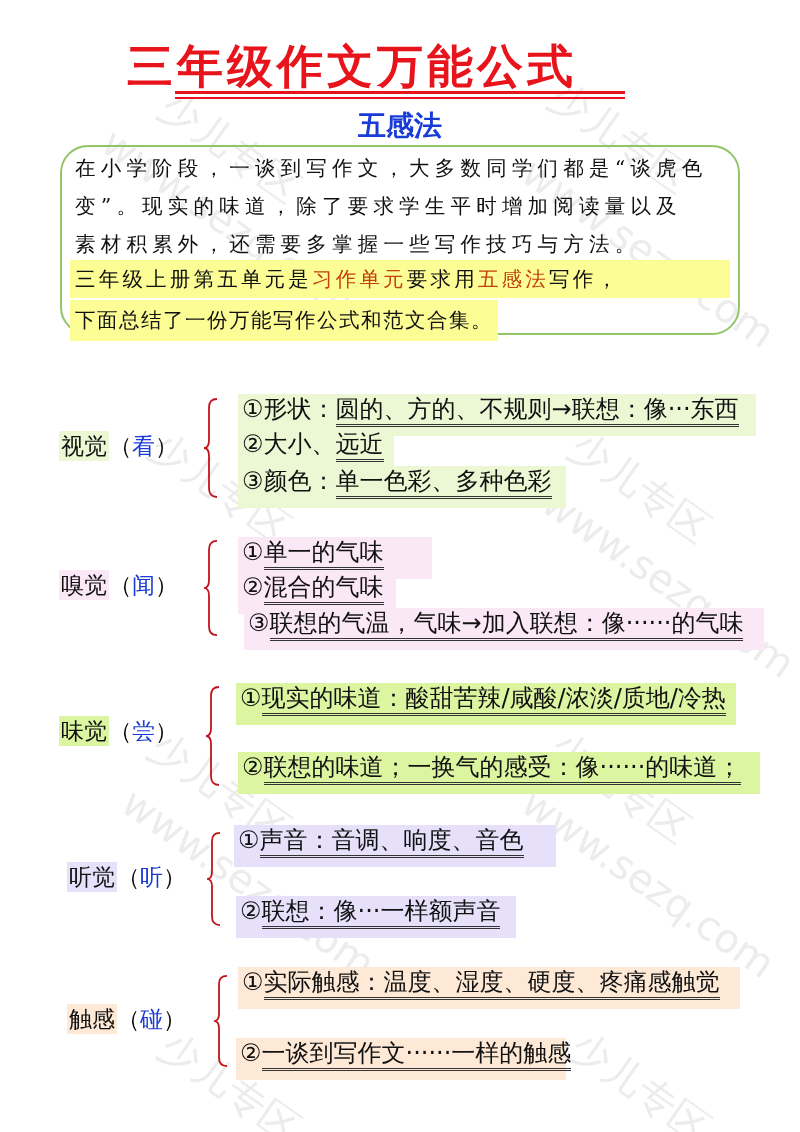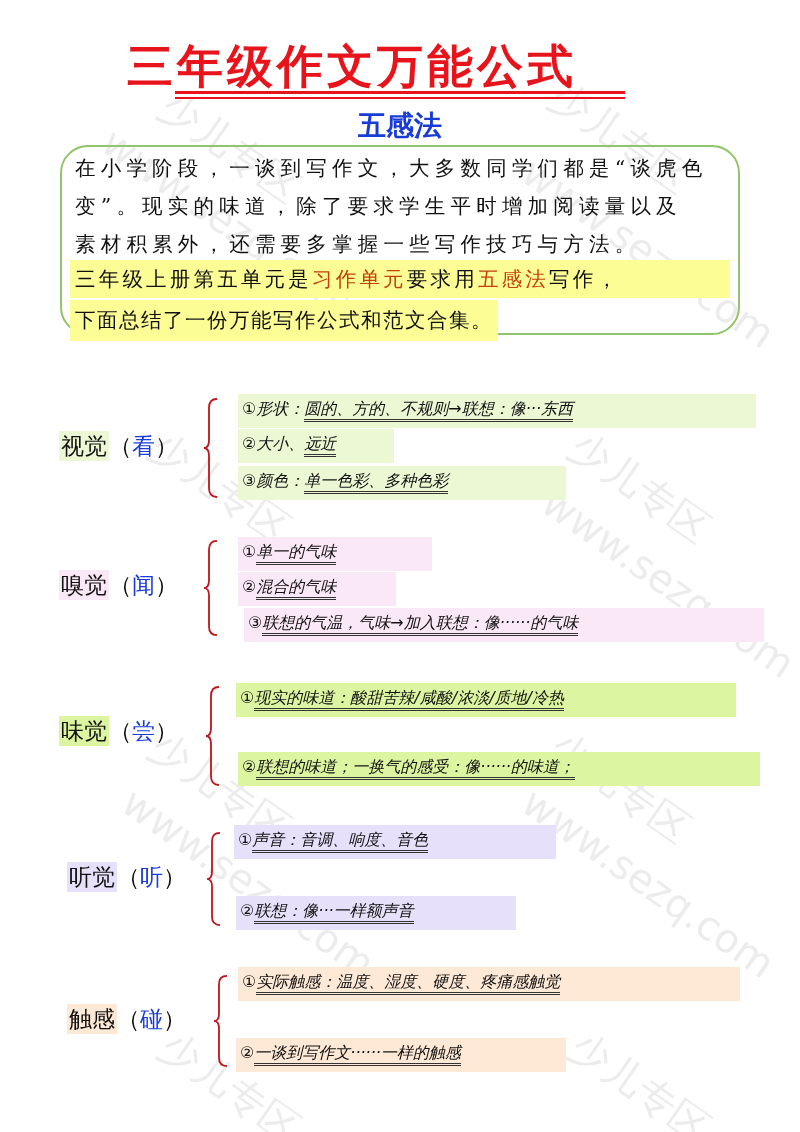--- a/index.html
+++ b/index.html
@@ -44,23 +44,22 @@
   .sense-label .name { padding: 2px 2px; }
   .sense-label .paren { color: #111; }
   .sense-label .verb { color: #1a3cd6; }
 
   .brace {
     position: absolute; width: 14px;
   }
   .brace svg { width: 100%; height: 100%; display: block; }
 
   .item {
-    position: absolute; font-size: 16px; line-height: 30px; white-space: nowrap; padding: 0 4px 4px 4px;
+    position: absolute; font-size: 24px; line-height: 30px; white-space: nowrap; padding: 0 4px 12px 4px;
     font-family: "DejaVu Sans", sans-serif;
-    font-style: italic;
   }
   .item .u {
     border-bottom: 3px double #333; padding-bottom: 1px;
   }
   .bg-green { background: #ecf7d4; }
   .bg-green-strong { background: #dcf5a0; }
   .bg-pink { background: #fbe8f6; }
   .bg-lav { background: #e6e0fa; }
   .bg-peach { background: #fde9d6; }
 

